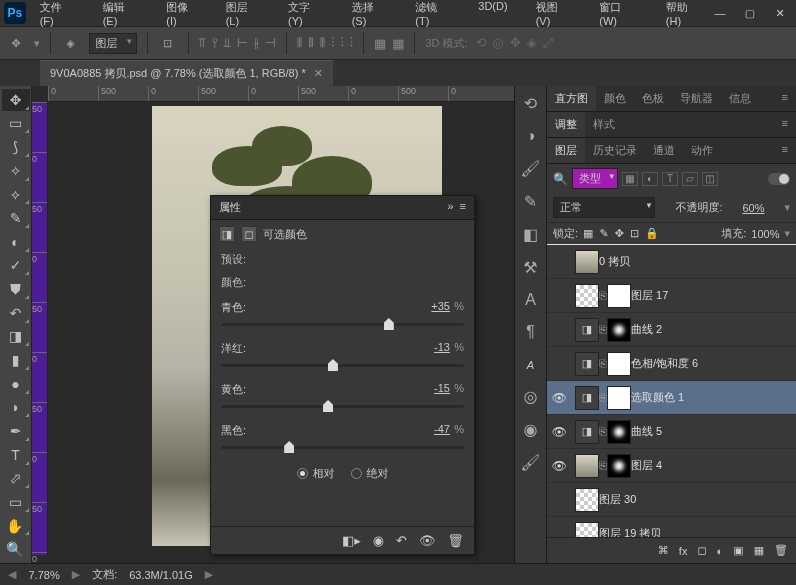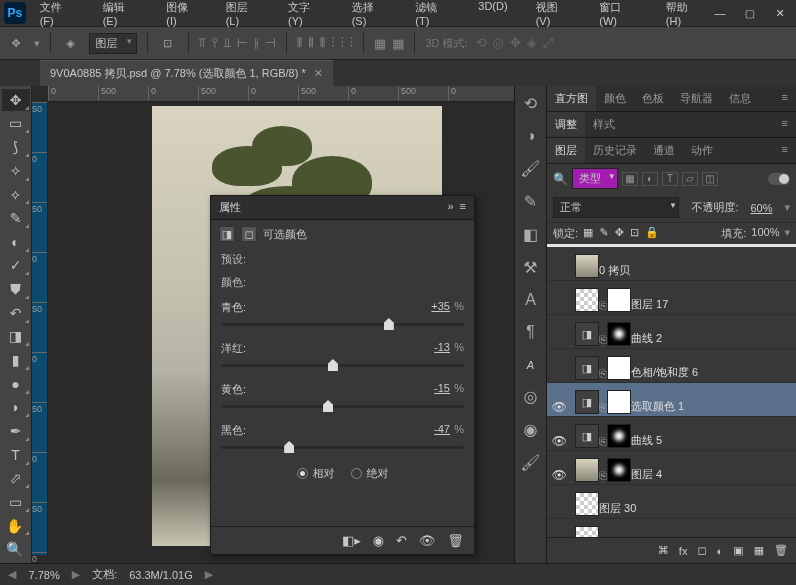--- a/index.html
+++ b/index.html
@@ -18,35 +18,35 @@
 .tabbar{height:26px;background:#323232;display:flex;padding-left:40px}
 .doc-tab{background:#444;padding:5px 10px;font-size:11px;color:#ccc;border-top:1px solid #555;display:flex;align-items:center;gap:8px}
 .doc-close{color:#999;cursor:pointer}
 .workspace{position:absolute;top:86px;left:0;right:0;bottom:22px;display:flex}
 .toolbar{width:32px;background:#444;border-right:1px solid #222;display:flex;flex-direction:column;padding:2px 0}
 .tool{width:28px;height:22px;margin:1px auto;display:flex;align-items:center;justify-content:center;cursor:pointer;color:#c0c0c0;font-size:14px;position:relative}
 .tool.sel{background:#2a2a2a}
 .tool .corner{position:absolute;right:1px;bottom:1px;width:0;height:0;border-right:4px solid #888;border-top:4px solid transparent}
 .canvas-area{flex:1;background:#2a2a2a;position:relative;overflow:hidden}
 .ruler-h{position:absolute;top:0;left:16px;right:0;height:16px;background:#444;border-bottom:1px solid #222;display:flex;overflow:hidden}
-.ruler-v{position:absolute;top:16px;left:0;width:16px;bottom:8px;background:#0c4a6e;border-right:1px solid #222}
+.ruler-v{position:absolute;top:16px;left:0;width:16px;bottom:8px;background:#4c1d95;border-right:1px solid #222}
 .ruler-h span{min-width:50px;font-size:9px;color:#999;text-align:left;padding-left:2px;border-left:1px solid #666}
 .ruler-v span{display:block;height:50px;font-size:9px;color:#999;border-top:1px solid #666;padding-top:1px;writing-mode:horizontal-tb}
 .canvas{position:absolute;top:20px;left:120px;width:290px;height:440px;background:linear-gradient(180deg,#d8d4c0 0%,#c5c2b0 40%,#b5b3a5 60%,#8a8878 75%,#6a6858 85%,#c8c5b5 100%)}
 .tree{position:absolute;top:10px;left:40px;width:200px;height:180px}
 .trunk{position:absolute;left:90px;top:120px;width:8px;height:60px;background:#3a3525}
 .foliage{position:absolute;width:60px;height:40px;background:#4a5530;border-radius:50% 50% 40% 40%}
 .panels-r{width:250px;background:#383838;border-left:1px solid #1a1a1a;display:flex;flex-direction:column}
 .panel-strip{width:32px;background:#383838;border-left:1px solid #1a1a1a;display:flex;flex-direction:column;align-items:center;padding-top:8px;gap:14px}
 .strip-icon{color:#aaa;font-size:16px;cursor:pointer}
 .panel-tabs{display:flex;background:#2e2e2e;border-bottom:1px solid #1a1a1a;font-size:10.5px}
 .panel-tab{padding:5px 8px;cursor:pointer;color:#999}
 .panel-tab.active{background:#383838;color:#ddd}
 .panel-tabs .spacer{flex:1}
-.layer-row{display:flex;align-items:flex-end;height:34px;padding:2px 4px;border-bottom:1px solid #2e2e2e;cursor:pointer}
+.layer-row{display:flex;align-items:center;height:34px;padding:2px 4px;border-bottom:1px solid #2e2e2e;cursor:pointer}
 .layer-row.sel{background:#5a6f8a}
 .eye{width:16px;text-align:center;color:#ddd;font-size:12px}
 .thumb{width:24px;height:24px;background:#aaa;border:1px solid #222}
 .thumb.img{background:linear-gradient(#d8d4c0,#8a8878)}
 .thumb.adj{background:#404040;display:flex;align-items:center;justify-content:center;color:#ccc;font-size:11px}
 .thumb.mask{background:#000;position:relative}
 .thumb.mask.white{background:#fff}
 .thumb.mask .dot{position:absolute;top:50%;left:50%;transform:translate(-50%,-50%);width:10px;height:10px;background:#fff;border-radius:50%;filter:blur(2px)}
 .chk{background-image:repeating-conic-gradient(#ccc 0 25%,#fff 0 50%);background-size:8px 8px}
 .link-i{color:#aaa;font-size:10px}
@@ -70,32 +70,32 @@
 .slider{position:relative;height:16px;margin-top:2px}
 .track{position:absolute;top:6px;left:0;right:0;height:3px;background:#2a2a2a;border-radius:2px}
 .handle{position:absolute;top:1px;width:10px;height:12px;background:#ddd;clip-path:polygon(50% 0,100% 40%,100% 100%,0 100%,0 40%)}
 .radios{display:flex;gap:16px;justify-content:center;padding:8px;font-size:11px}
 .radio{display:flex;align-items:center;gap:5px;cursor:pointer}
 .radio .c{width:11px;height:11px;border:1px solid #888;border-radius:50%;display:flex;align-items:center;justify-content:center}
 .radio.on .c::after{content:"";width:5px;height:5px;background:#ddd;border-radius:50%}
 .prop-foot{position:absolute;bottom:0;left:0;right:0;height:28px;border-top:1px solid #222;display:flex;align-items:center;justify-content:flex-end;gap:12px;padding:0 10px;color:#999}
 .prop-foot span{cursor:pointer;font-size:13px}
 .statusbar{position:absolute;bottom:0;left:0;right:0;height:22px;background:#323232;border-top:1px solid #1a1a1a;display:flex;align-items:center;padding:0 8px;font-size:11px;gap:12px}
-.layers-opt{display:flex;align-items:center;padding:4px 6px;gap:12px;font-size:10.5px;border-bottom:1px solid #2a2a2a}
+.layers-opt{display:flex;align-items:center;padding:4px 6px;gap:20px;font-size:10.5px;border-bottom:1px solid #2a2a2a}
 .layers-opt .dd{background:#2a2a2a;border:1px solid #222;padding:2px 16px 2px 6px;position:relative}
 .layers-opt .dd::after{content:"▾";position:absolute;right:3px;font-size:9px}
 .layers-opt .num{text-decoration:underline;margin-left:auto;font-size:11px}
 .mini-icons{display:flex;gap:6px;color:#aaa;font-size:11px}
 .filt-row{display:flex;align-items:center;padding:4px 6px;gap:4px}
 .filt-row .dd{background:#a21caf;border:1px solid #222;padding:2px 16px 2px 6px;position:relative;flex:0 0 auto}
 .filt-row .dd::after{content:"▾";position:absolute;right:3px;font-size:9px}
 .filt-row .ic{width:16px;height:14px;border:1px solid #555;display:flex;align-items:center;justify-content:center;font-size:10px;color:#999;cursor:pointer}
 .tog{width:22px;height:12px;background:#555;border-radius:6px;position:relative;margin-left:auto}
 .tog::after{content:"";position:absolute;right:1px;top:1px;width:10px;height:10px;background:#ccc;border-radius:50%}
-.lock-row{display:flex;padding:3px 6px;gap:5px;font-size:10.5px;border-bottom:3px solid #e5e5e5}
+.lock-row{display:flex;align-items:center;padding:3px 6px;gap:5px;font-size:10.5px;border-bottom:1px solid #e5e5e5}
 .layers-scroll{flex:1;overflow-y:auto}
 .panels-r::-webkit-scrollbar,.layers-scroll::-webkit-scrollbar{width:10px}
 .layers-scroll::-webkit-scrollbar-thumb{background:#555}
 .layer-foot{height:26px;border-top:1px solid #222;display:flex;align-items:center;justify-content:flex-end;gap:10px;padding:0 8px;color:#999;font-size:13px}
 .layer-foot span{cursor:pointer}
 .align-icons{display:flex;gap:6px}
 .align-icons span{color:#888;font-size:13px;cursor:pointer}
 </style>
 </head>
 <body>

